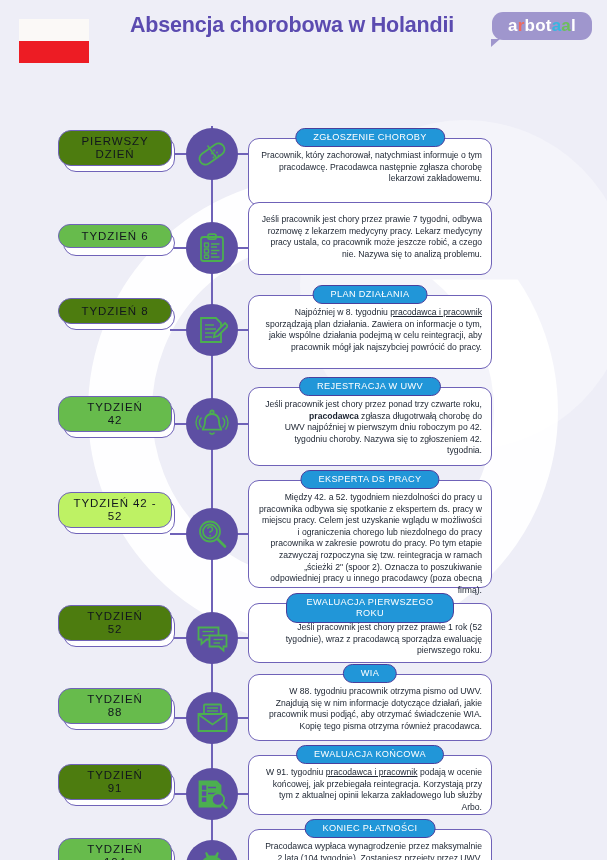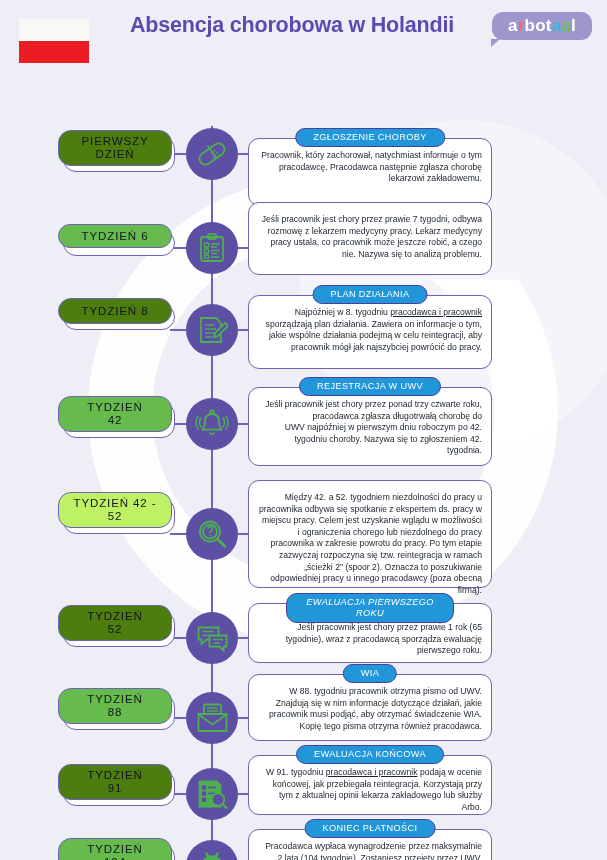--- a/index.html
+++ b/index.html
@@ -123,40 +123,40 @@
     z-index:3;
   }
   .card-body{
     padding:9px 9px 8px 9px;
     color:#1b2330;
     font-size:8.6px;
     line-height:11.6px;
     letter-spacing:0;
     text-align:right;
   }
-  .card-body b{font-weight:normal;padding-left:48px;}
+  .card-body b{font-weight:bold;padding-left:48px;}
   .card-body .bu{font-weight:normal;text-decoration:underline;}
 
   .card-title{
     position:absolute;
     left:50%;transform:translateX(-50%);
     top:-11px;
     background:#2196d8;
     border:1.6px solid #4a3f9c;
     border-radius:11px;
     color:#ffffff;
     font-size:9.2px;
     letter-spacing:.35px;
     padding:3px 17px;
     white-space:nowrap;
     text-align:center;
     z-index:6;
     line-height:11px;
   }
-  .card-title.two{white-space:normal;width:150px;padding:3px 8px;font-style:italic;}
+  .card-title.two{white-space:normal;width:150px;padding:3px 8px;}
 </style>
 </head>
 <body>
 
 <div id="root">
 
   <div class="watermark2"></div>
   <div class="watermark"></div>
 
   <div class="header">
@@ -293,20 +293,21 @@
               <svg width="32" height="32" viewBox="0 0 32 32" fill="none" stroke="#4caf50" stroke-width="1.8">
     <circle cx="14" cy="13.5" r="10"></circle>
     <circle cx="14" cy="13.5" r="7"></circle>
     <path d="M11.7 10.8 a2.4 2.4 0 1 1 2.4 2.7 v1.6" stroke-width="1.5"></path>
     <circle cx="14.1" cy="17.6" r=".85" fill="#4caf50" stroke="none"></circle>
     <line x1="21.5" y1="21" x2="29" y2="28.5" stroke-width="2.6" stroke-linecap="round"></line>
   </svg>
             </span>
           </div>
           <div class="card" style="top: 428px; height: 108px;">
+            <div class="card-title">EKSPERTA DS PRACY</div>
             <div class="card-body" style="padding-top: 11px;">Między 42. a 52. tygodniem niezdolności do pracy u pracownika odbywa się spotkanie z ekspertem ds. pracy w miejscu pracy. Celem jest uzyskanie wglądu w możliwości i ograniczenia chorego lub niezdolnego do pracy pracownika w zakresie powrotu do pracy. Po tym etapie zazwyczaj rozpoczyna się tzw. reintegracja w ramach „ścieżki 2" (spoor 2). Oznacza to poszukiwanie odpowiedniej pracy u innego pracodawcy (poza obecną firmą).</div>
           </div>
         </div>
         <div class="row">
           <div class="conn-left" style="left: 170px; width: 20px; top: 585px;"></div>
           <div class="conn-right" style="left: 234px; width: 16px; top: 585px;"></div>
           <div class="pill-wrap" style="top: 553px;">
             <div class="pill-shadow" style="height: 36px;"></div>
             <div class="pill blue" style="height: 36px;">
               <span>TYDZIEŃ<br>52</span>
@@ -319,21 +320,21 @@
     <line x1="6.5" y1="9.5" x2="18" y2="9.5" stroke-width="1.4"></line>
     <line x1="6.5" y1="13.5" x2="15" y2="13.5" stroke-width="1.4"></line>
     <path d="M13.5 13.5 h17 v11 h-3 v4 l-4.5 -4 h-9.5 z" fill="#5d4fa3"></path>
     <line x1="17.5" y1="17.5" x2="27" y2="17.5" stroke-width="1.4"></line>
     <line x1="17.5" y1="21" x2="24" y2="21" stroke-width="1.4"></line>
   </svg>
             </span>
           </div>
           <div class="card" style="top: 551px; height: 60px;">
             <div class="card-title two">EWALUACJA PIERWSZEGO ROKU</div>
-            <div class="card-body" style="padding-top: 18px;">Jeśli pracownik jest chory przez prawie 1 rok (65 tygodnie), wraz z pracodawcą sporządza ewaluację pierwszego roku.</div>
+            <div class="card-body" style="padding-top: 18px;">Jeśli pracownik jest chory przez prawie 1 rok (52 tygodnie), wraz z pracodawcą sporządza ewaluację pierwszego roku.</div>
           </div>
         </div>
         <div class="row">
           <div class="conn-left" style="left: 170px; width: 20px; top: 665px;"></div>
           <div class="conn-right" style="left: 234px; width: 16px; top: 665px;"></div>
           <div class="pill-wrap" style="top: 636px;">
             <div class="pill-shadow" style="height: 36px;"></div>
             <div class="pill green" style="height: 36px;">
               <span>TYDZIEŃ<br>88</span>
             </div>

